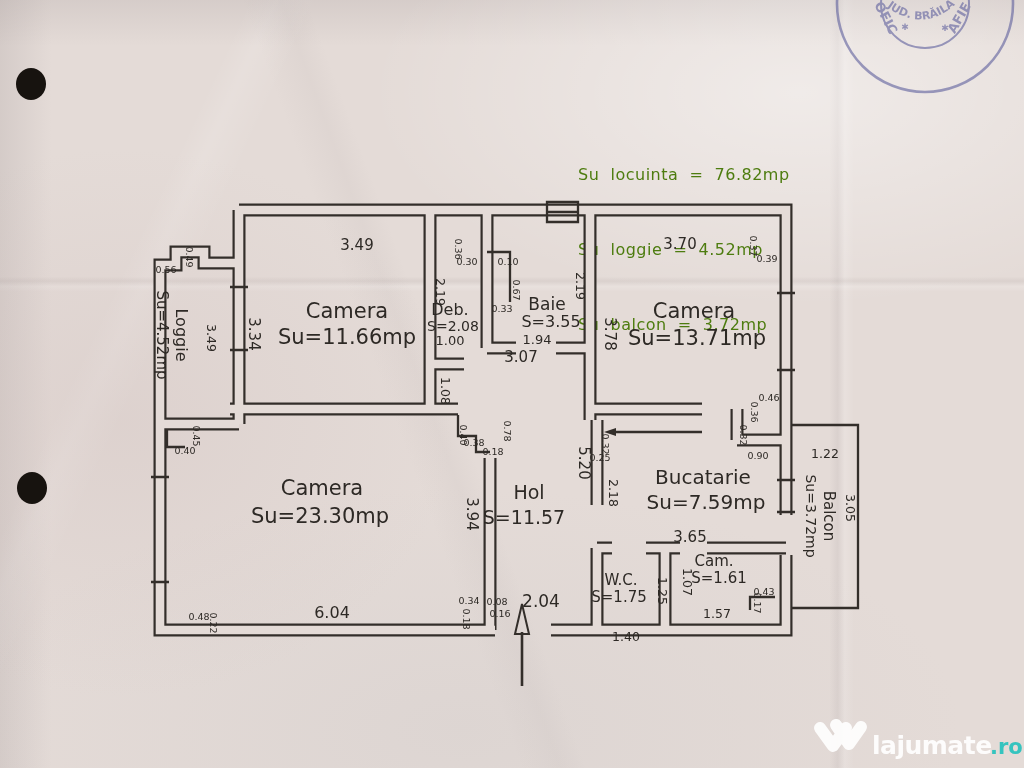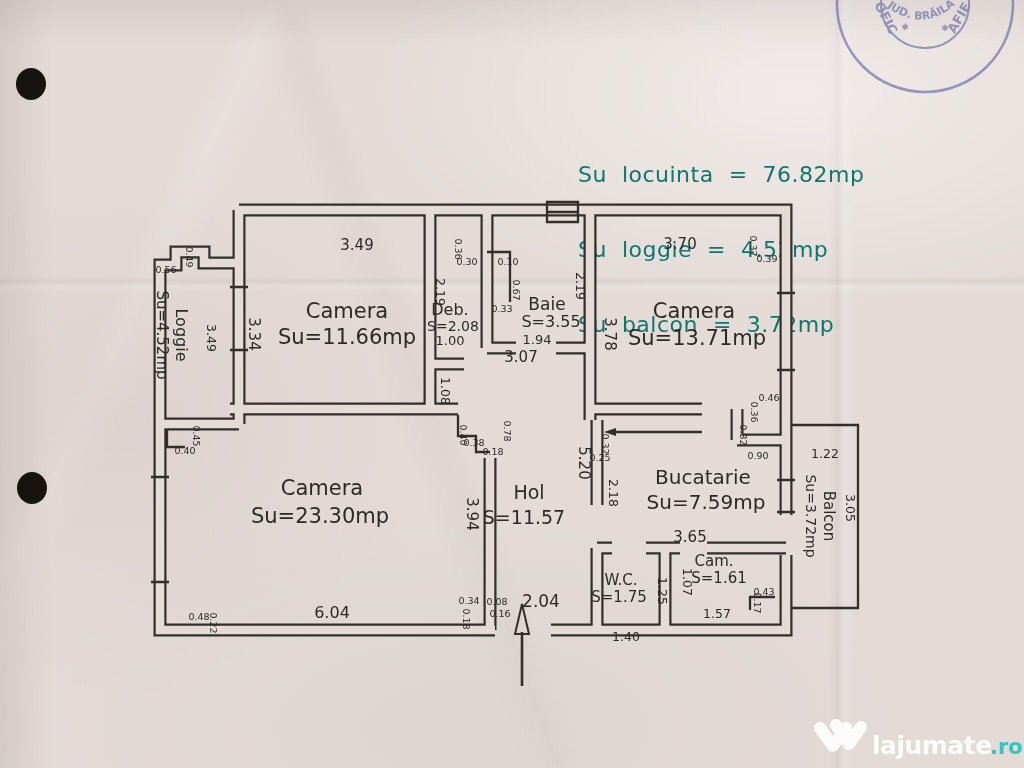--- a/index.html
+++ b/index.html
@@ -11,21 +11,21 @@
     background:
       radial-gradient(ellipse 60% 40% at 78% 12%, rgba(255,255,255,.45), transparent 70%),
       radial-gradient(ellipse 50% 55% at 12% 55%, rgba(205,188,186,.30), transparent 65%),
       radial-gradient(ellipse 70% 45% at 45% 95%, rgba(200,196,196,.25), transparent 70%),
       linear-gradient(to bottom, rgba(150,140,140,.18), transparent 6%),
       linear-gradient(to right, rgba(150,140,140,.20), transparent 5%),
       linear-gradient(to bottom, transparent 36%, rgba(130,118,118,.10) 36.6%, rgba(255,255,255,.16) 37.3%, transparent 38%),
       linear-gradient(to right, transparent 81%, rgba(130,120,125,.10) 81.8%, rgba(255,255,255,.16) 82.5%, transparent 83.4%),
       linear-gradient(115deg, transparent 18%, rgba(255,255,255,.12) 20%, transparent 23%),
       linear-gradient(250deg, transparent 55%, rgba(160,150,150,.08) 57%, transparent 60%);}
-  .hdr{position:absolute;left:578px;top:112px;color:#0f766e;font-size:22px;
+  .hdr{position:absolute;left:578px;top:112px;color:#4d7c0f;font-size:16px;
        line-height:25px;white-space:pre;letter-spacing:.5px;}
   svg{position:absolute;left:0;top:0;}
   svg text{fill:#2d2925;}
   .wd{fill:none;stroke:#332e2a;stroke-width:13;}
   .wl{fill:none;stroke:#e4dbd7;stroke-width:8.6;}
   .tw{fill:none;stroke:#332e2a;stroke-width:2.3;}
   .dl{font-size:15px;} .dm{font-size:12.5px;} .ds{font-size:9.5px;} .dxl{font-size:17px;}
   .stamp text{fill:#62639f;font-weight:bold;}
   .stamp .ring{fill:none;stroke:#62639f;}
   .wm-brand{font-size:25px;font-weight:bold;fill:rgba(255,255,255,.92);letter-spacing:-0.5px;}

